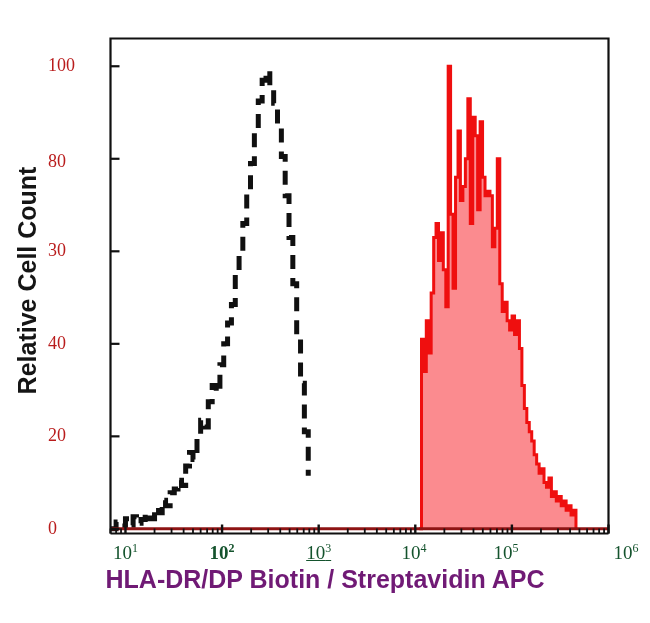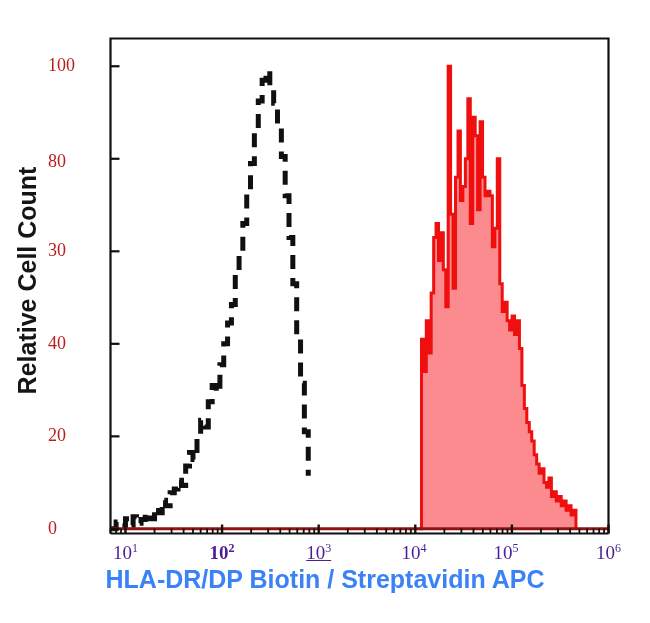--- a/index.html
+++ b/index.html
@@ -41,35 +41,35 @@
   }
   .xlabel {
     position: absolute;
     left: 0px;
     top: 565px;
     width: 650px;
     text-align: center;
     font-family: "Liberation Sans", sans-serif;
     font-weight: bold;
     font-size: 25px;
-    color: #3b82f6;
+    color: #701a75;
   }
   .ytick-label {
     position: absolute;
     text-align: left;
     font-family: "Liberation Serif", serif;
     font-size: 18px;
     color: #b91c1c;
   }
   .xtick-label {
     position: absolute;
     text-align: center;
     font-family: "Liberation Serif", serif;
     font-size: 19px;
-    color: #4c1d95;
+    color: #14532d;
     white-space: nowrap;
   }
   .xtick-label sup {
     font-size: 12px;
     vertical-align: super;
     line-height: 0;
   }
 </style>
 </head>
 <body>
@@ -160,16 +160,16 @@
       <div class="ytick-label" style="left: 48px; width: 52px; top: 240.304px;">30</div>
       <div class="ytick-label" style="left: 48px; width: 52px; top: 151px;">80</div>
       <div class="ytick-label" style="left: 48px; width: 52px; top: 55.257px;">100</div>
     </div>
   <div id="xtick-labels">
       <div class="xtick-label" style="left: 95.4646px; width: 60px; top: 541.5px;">10<sup>1</sup></div>
       <div class="xtick-label" style="left: 192.072px; width: 60px; top: 541.5px; font-weight: bold;">10<sup>2</sup></div>
       <div class="xtick-label" style="left: 288.679px; width: 60px; top: 541.5px; text-decoration: underline;">10<sup>3</sup></div>
       <div class="xtick-label" style="left: 384px; width: 60px; top: 541.5px;">10<sup>4</sup></div>
       <div class="xtick-label" style="left: 476px; width: 60px; top: 541.5px;">10<sup>5</sup></div>
-      <div class="xtick-label" style="left: 578.5px; width: 60px; top: 541.5px;">10<sup>6</sup></div>
+      <div class="xtick-label" style="left: 578.5px; width: 60px; top: 541.5px; text-align: right;">10<sup>6</sup></div>
     </div>
 
 </div>
 
 </body></html>

